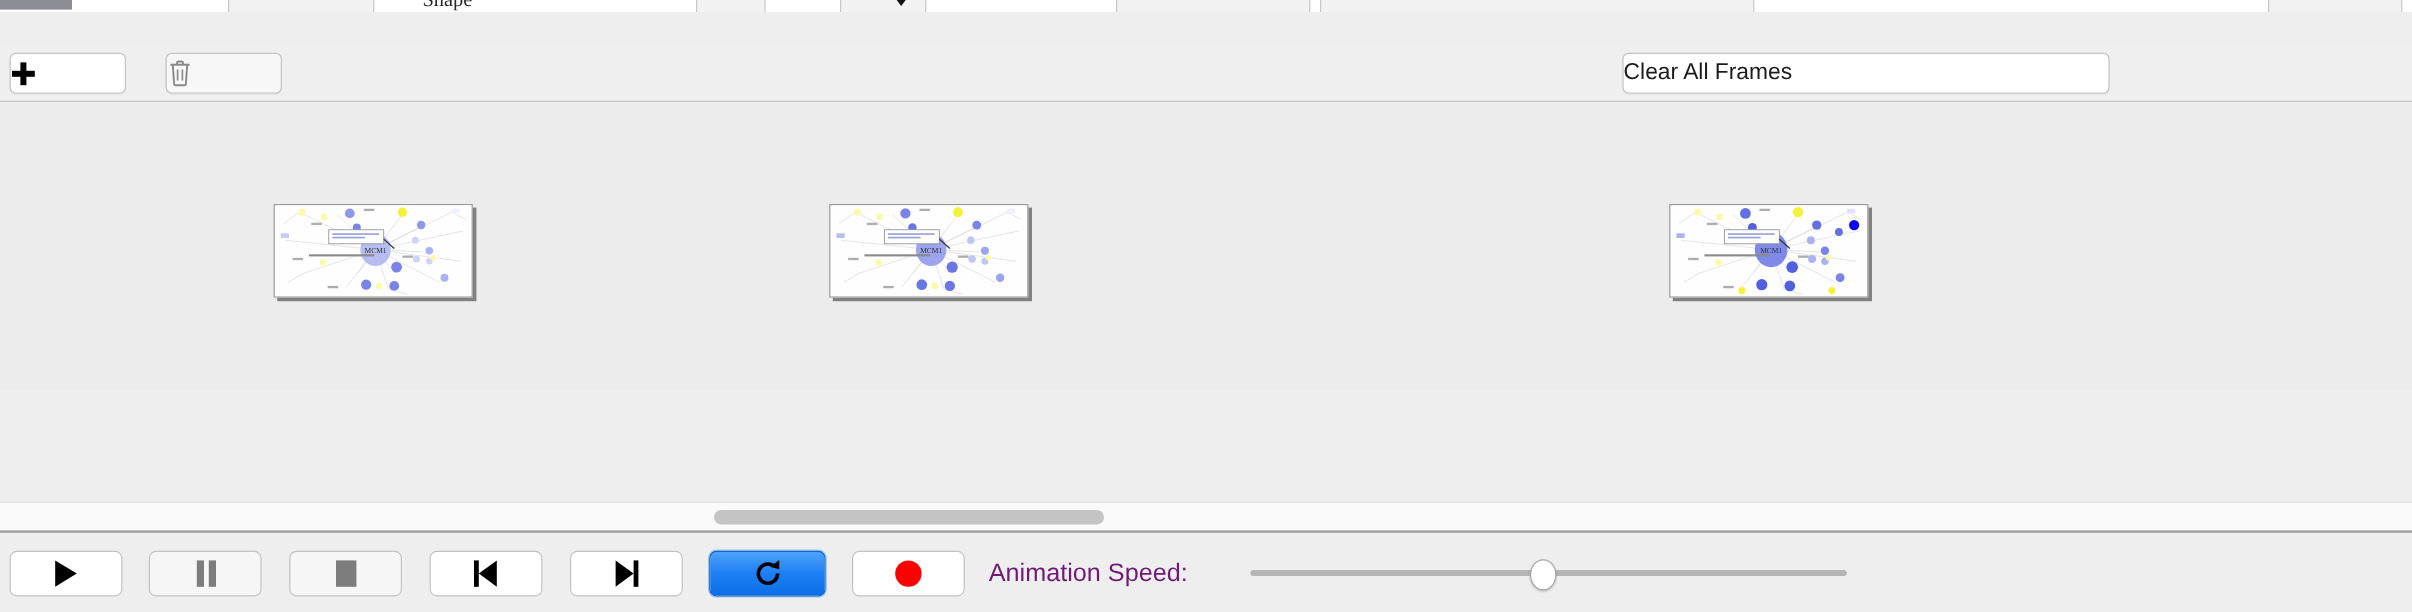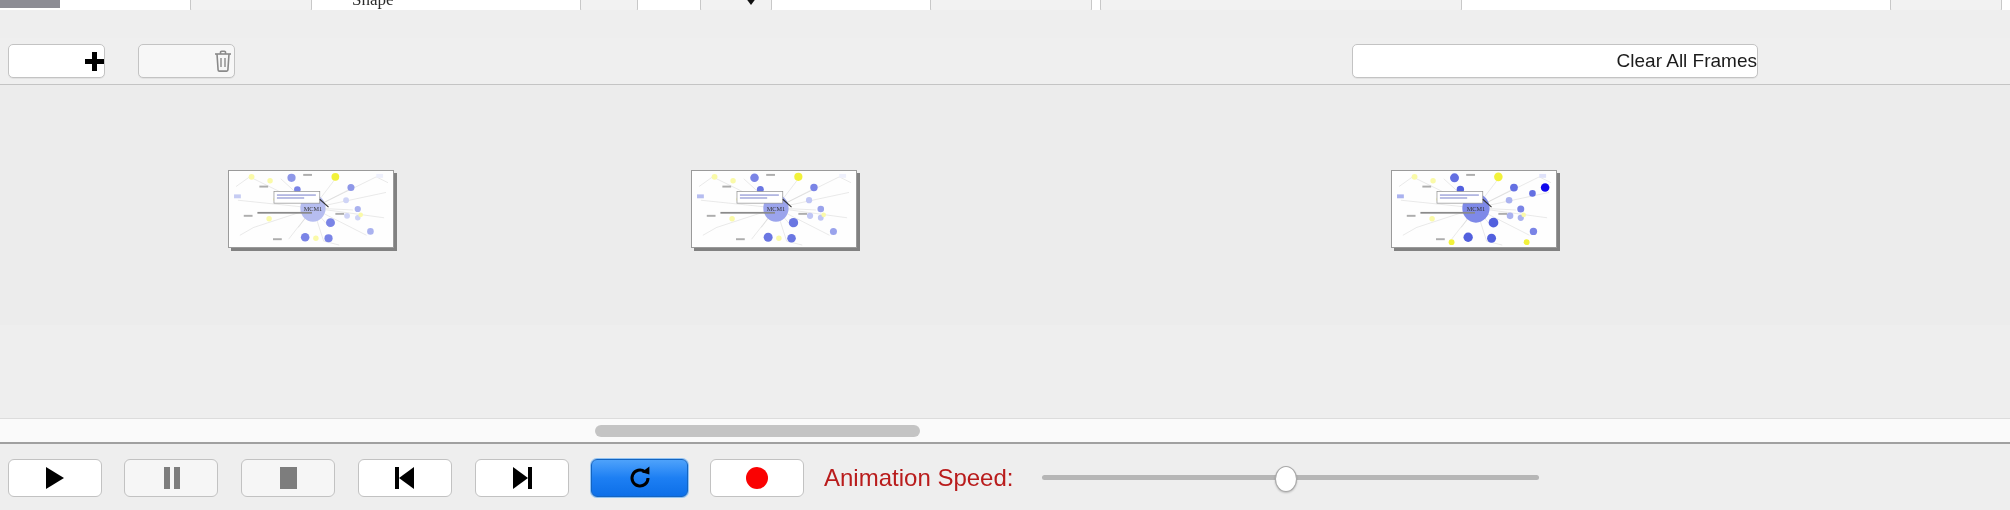--- a/index.html
+++ b/index.html
@@ -100,21 +100,21 @@
   }
   .tb-btn {
     position: absolute;
     top: 6px;
     height: 34px;
     border-radius: 5px;
     border: 1px solid #c3c3c3;
     box-sizing: border-box;
     display: flex;
     align-items: center;
-    justify-content: flex-end;
+    justify-content: flex-start;
     cursor: pointer;
     box-shadow: 0 1px 0 rgba(0,0,0,0.05);
   }
   .tb-btn.enabled { background: #ffffff; }
   .tb-btn.disabled { background: #f7f7f7; cursor: default; }
 
   .btn-add     { left: 8px;   width: 97px; }
   .btn-delete  { left: 138px; width: 97px; }
 
   .clear-btn {
@@ -244,22 +244,22 @@
     border-left: 15px solid #000;
     border-top: 11px solid transparent;
     border-bottom: 11px solid transparent;
   }
   .g-record { width: 22px; height: 22px; border-radius: 50%; background: #fa0202; }
 
   .speed-label {
     position: absolute;
     left: 824px; top: 0;
     line-height: 64px;
-    font-size: 24px;
-    color: #b91c1c;
+    font-size: 21px;
+    color: #701a75;
     font-family: "Liberation Sans", sans-serif;
     white-space: nowrap;
   }
   .slider {
     position: absolute;
     left: 1042px; top: 0;
     width: 497px; height: 64px;
   }
   .slider-track {
     position: absolute;

